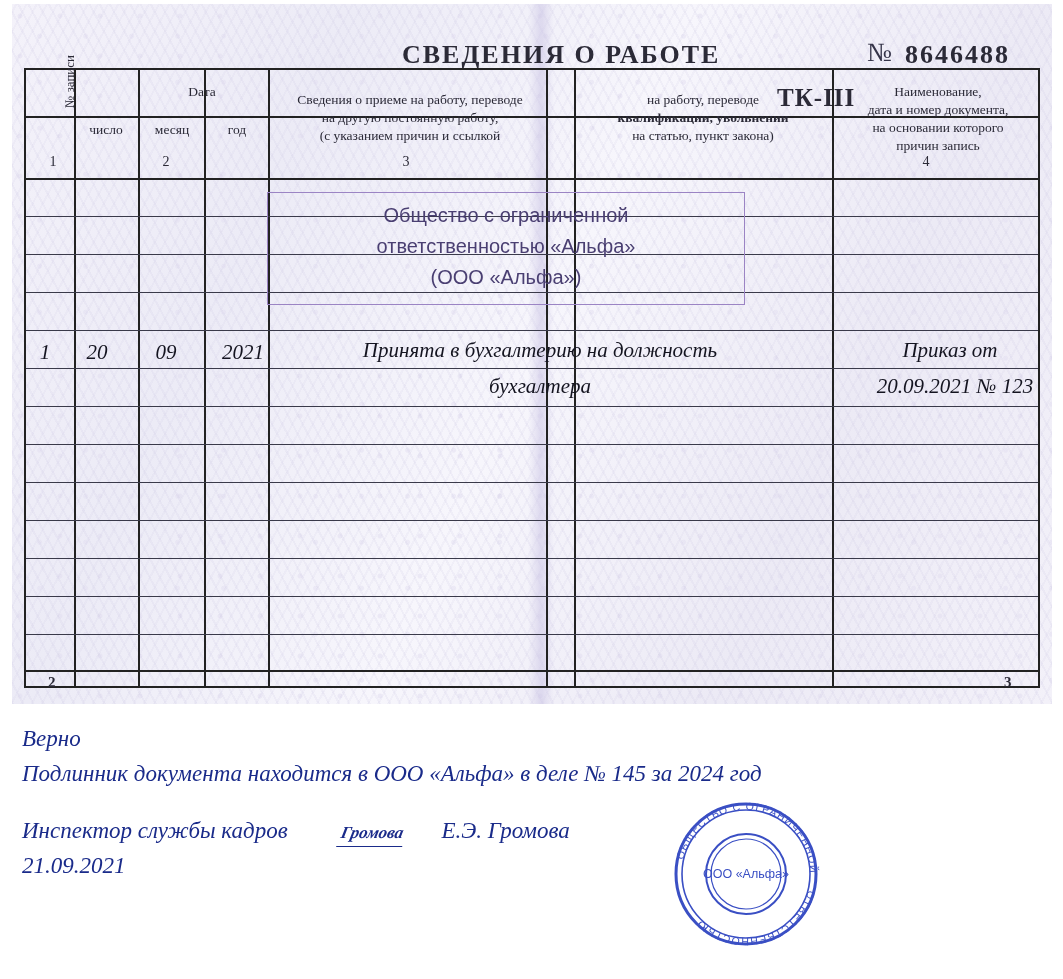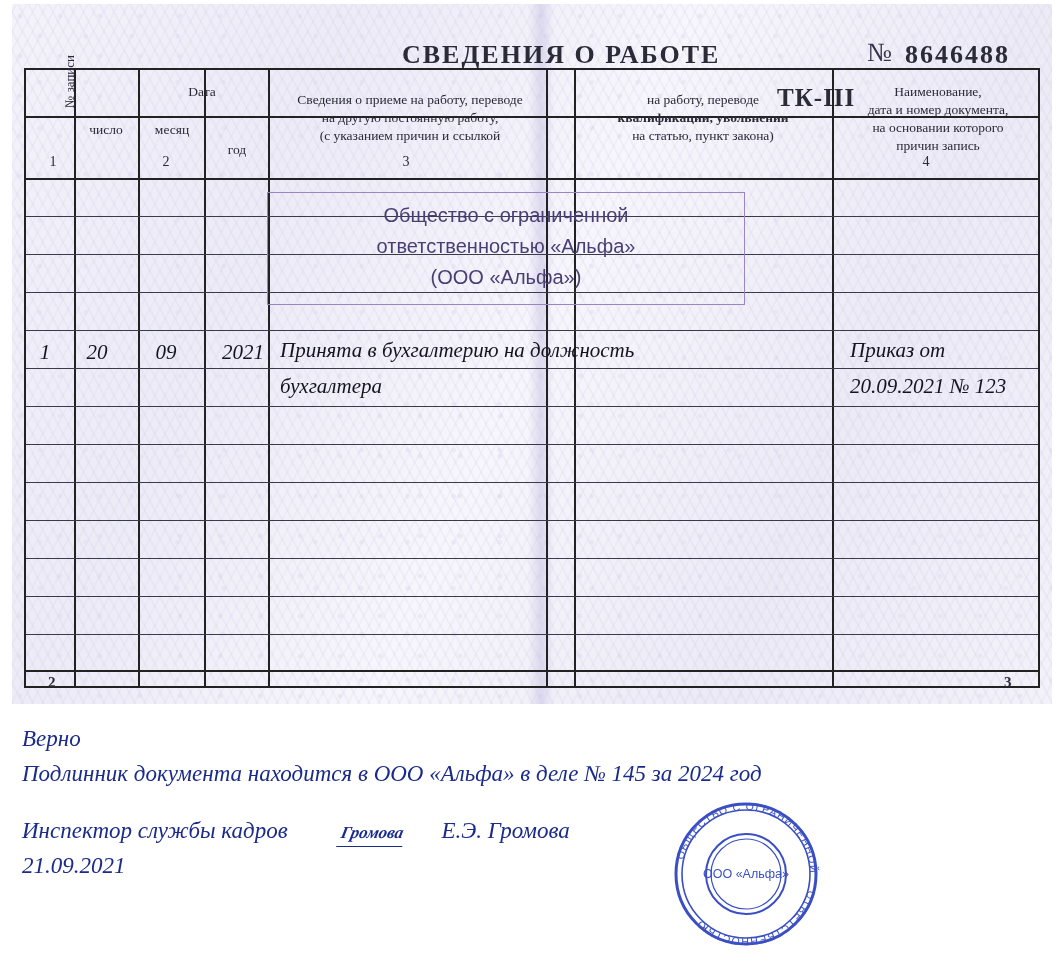--- a/index.html
+++ b/index.html
@@ -172,20 +172,21 @@
     color: #4a3f72;
     line-height: 1.55;
     font-family: "Liberation Sans", sans-serif;
   }
 
   .entry-italic {
     font-style: italic;
     color: #141420;
     font-size: 21px;
     font-family: "Liberation Serif", serif;
+    text-align: center;
   }
   .cell-num   { position: absolute; left: 20px;  top: 336px; width: 26px; text-align: center; }
   .cell-day   { position: absolute; left: 60px;  top: 336px; width: 50px; text-align: center; }
   .cell-month { position: absolute; left: 125px; top: 336px; width: 58px; text-align: center; }
   .cell-year  { position: absolute; left: 200px; top: 336px; width: 62px; text-align: center; }
   .cell-info1 { position: absolute; left: 268px; top: 334px; width: 520px; }
   .cell-info2 { position: absolute; left: 268px; top: 370px; width: 520px; }
   .cell-doc1  { position: absolute; left: 838px; top: 334px; width: 200px; }
   .cell-doc2  { position: absolute; left: 838px; top: 370px; width: 210px; }
 
@@ -265,21 +266,21 @@
     <div class="hline" style="top:488px;"></div>
     <div class="hline" style="top:526px;"></div>
     <div class="hline" style="top:564px;"></div>
     <div class="hline thick" style="top:600px;"></div>
 
     <div class="rotated" style="left:36px; top:38px;">№ записи</div>
 
     <div class="colhead" style="left:116px; top:14px; width:120px;">Dата</div>
     <div class="colhead" style="left:50px;  top:52px; width:60px;">число</div>
     <div class="colhead" style="left:114px; top:52px; width:64px;">месяц</div>
-    <div class="colhead" style="left:180px; top:52px; width:62px;margin-top:20px;">год</div>
+    <div class="colhead" style="left:180px; top:52px; width:62px;">год</div>
 
     <div class="colhead" style="left:250px; top:22px; width:268px;">Сведения о приеме на работу, переводе</div>
     <div class="colhead" style="left:250px; top:40px; width:268px;">на другую постоянную работу,</div>
     <div class="colhead" style="left:552px; top:22px; width:250px;">на работу, переводе</div>
     <div class="colhead" style="left:250px; top:58px; width:268px;">(с указанием причин и ссылкой</div>
     <div class="colhead" style="left:552px; top:40px; width:250px;font-weight:bold;">квалификации, увольнении</div>
     <div class="colhead" style="left:552px; top:58px; width:250px;">на статью, пункт закона)</div>
 
     <div class="colhead" style="left:812px; top:14px; width:200px;">Наименование,</div>
     <div class="colhead" style="left:812px; top:32px; width:200px;">дата и номер документа,</div>

